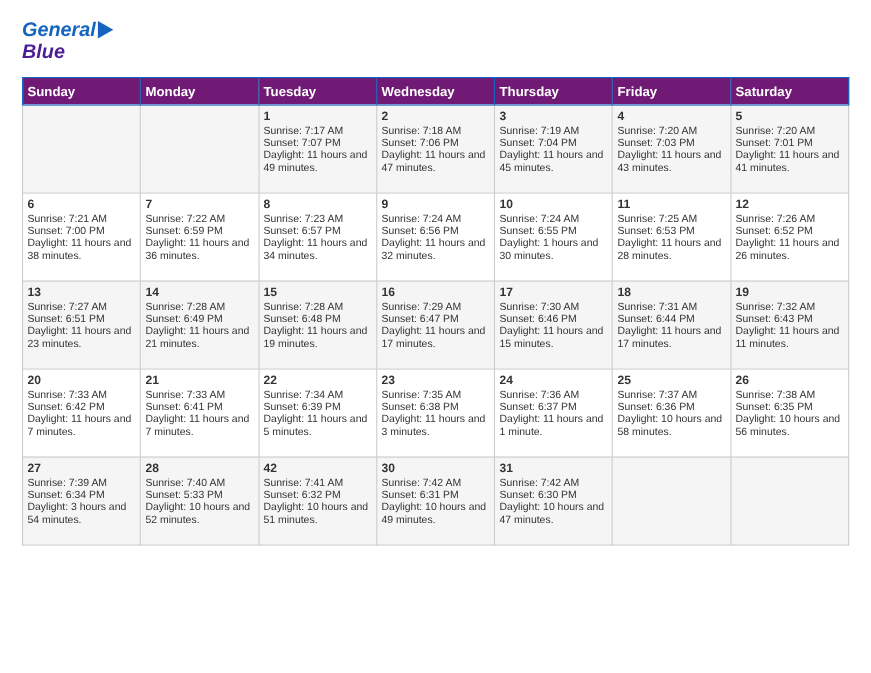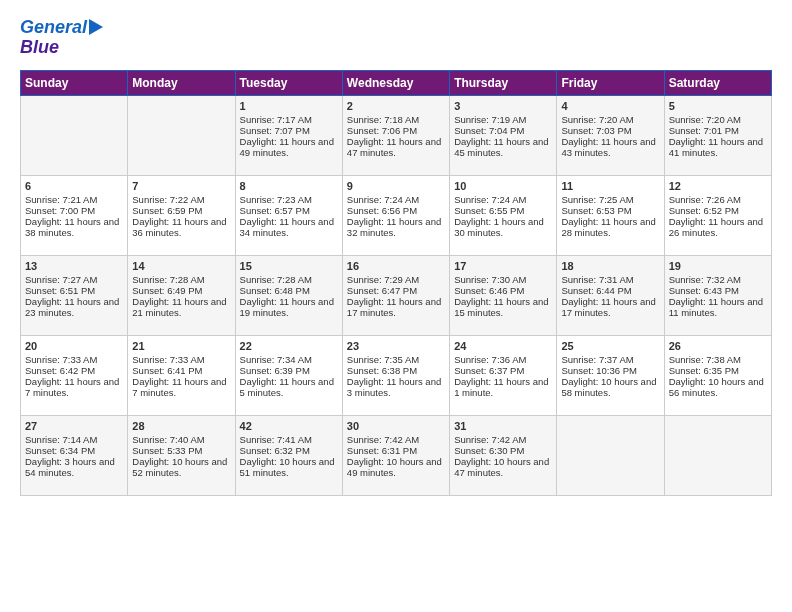--- a/index.html
+++ b/index.html
@@ -275,34 +275,34 @@
           </td>
           <td>
             <span class="day-num">24</span>
             <div>Sunrise: 7:36 AM</div>
             <div>Sunset: 6:37 PM</div>
             <div>Daylight: 11 hours and 1 minute.</div>
           </td>
           <td>
             <span class="day-num">25</span>
             <div>Sunrise: 7:37 AM</div>
-            <div>Sunset: 10:36 PM</div>
+            <div>Sunset: 6:36 PM</div>
             <div>Daylight: 10 hours and 58 minutes.</div>
           </td>
           <td>
             <span class="day-num">26</span>
             <div>Sunrise: 7:38 AM</div>
             <div>Sunset: 6:35 PM</div>
             <div>Daylight: 10 hours and 56 minutes.</div>
           </td>
         </tr>
         <tr>
           <td>
             <span class="day-num">27</span>
-            <div>Sunrise: 7:14 AM</div>
+            <div>Sunrise: 7:39 AM</div>
             <div>Sunset: 6:34 PM</div>
             <div>Daylight: 3 hours and 54 minutes.</div>
           </td>
           <td>
             <span class="day-num">28</span>
             <div>Sunrise: 7:40 AM</div>
             <div>Sunset: 5:33 PM</div>
             <div>Daylight: 10 hours and 52 minutes.</div>
           </td>
           <td>

